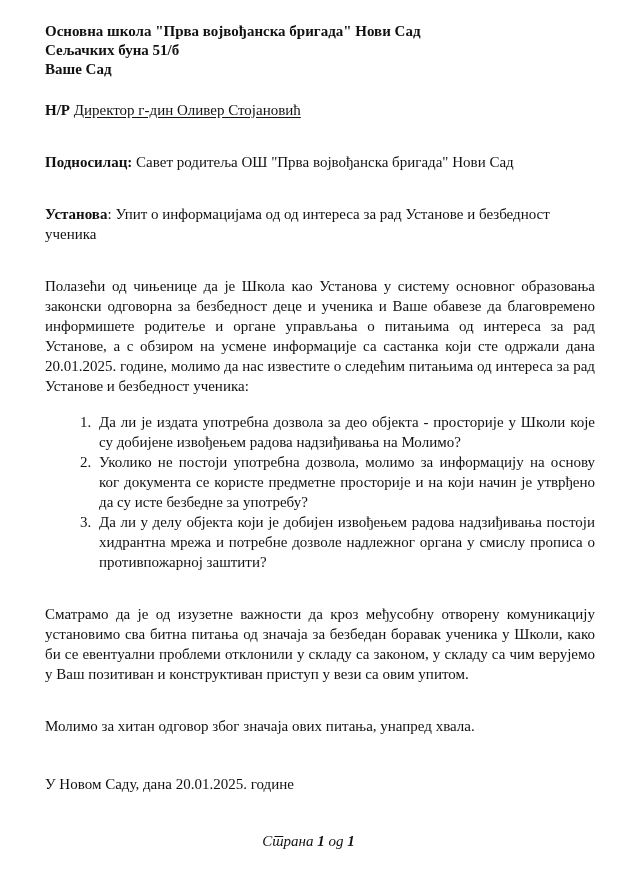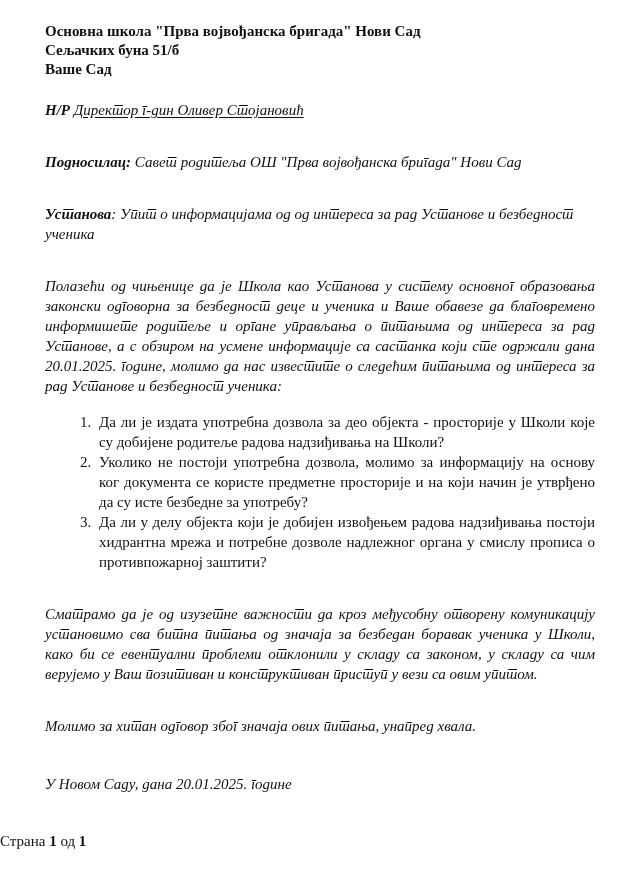--- a/index.html
+++ b/index.html
@@ -19,21 +19,20 @@
     box-sizing: border-box;
     padding: 22px 22px 0 45px;
     overflow: hidden;
   }
   .header-block div {
     font-weight: bold;
     line-height: 19px;
   }
   p {
     margin: 32px 0 0 0;
-    font-style: italic;
   }
   .justify {
     text-align: justify;
   }
   .attention {
     margin-top: 21px;
   }
   .attention .label,
   .submitter .label,
   .subject .label {
@@ -53,21 +52,22 @@
     padding-left: 4px;
   }
   .place-date {
     margin-top: 38px;
   }
   .footer {
     position: absolute;
     left: 0;
     right: 0;
     bottom: 20px;
-    text-align: left;
+    text-align: center;
+    font-style: italic;
   }
   .footer b {
     font-weight: bold;
   }
 </style>
 </head>
 <body>
 
 <div class="page">
 
@@ -88,21 +88,21 @@
   </p>
 
   <p class="subject">
     <span class="label">Установа</span><span>: Упит о информацијама од од интереса за рад Установе и безбедност ученика</span>
   </p>
 
 
   <p class="justify">Полазећи од чињенице да је Школа као Установа у систему основног образовања законски одговорна за безбедност деце и ученика и Ваше обавезе да благовремено информишете родитеље и органе управљања о питањима од интереса за рад Установе, а с обзиром на усмене информације са састанка који сте одржали дана 20.01.2025. године, молимо да нас известите о следећим питањима од интереса за рад Установе и безбедност ученика:</p>
 
   <ol class="questions">
-    <li>Да ли је издата употребна дозвола за део објекта - просторије у Школи које су добијене родитеље радова надзиђивања на Школи?</li>
+    <li>Да ли је издата употребна дозвола за део објекта - просторије у Школи које су добијене извођењем радова надзиђивања на Молимо?</li>
     <li>Уколико не постоји употребна дозвола, молимо за информацију на основу ког документа се користе предметне просторије и на који начин је утврђено да су исте безбедне за употребу?</li>
     <li>Да ли у делу објекта који је добијен извођењем радова надзиђивања постоји хидрантна мрежа и потребне дозволе надлежног органа у смислу прописа о противпожарној заштити?</li>
   </ol>
 
   <p class="justify">Сматрамо да је од изузетне важности да кроз међусобну отворену комуникацију установимо сва битна питања од значаја за безбедан боравак ученика у Школи, како би се евентуални проблеми отклонили у складу са законом, у складу са чим верујемо у Ваш позитиван и конструктиван приступ у вези са овим упитом.</p>
 
   <p>Молимо за хитан одговор због значаја ових питања, унапред хвала.</p>
 
   <p class="place-date">У Новом Саду, дана 20.01.2025. године</p>
 

